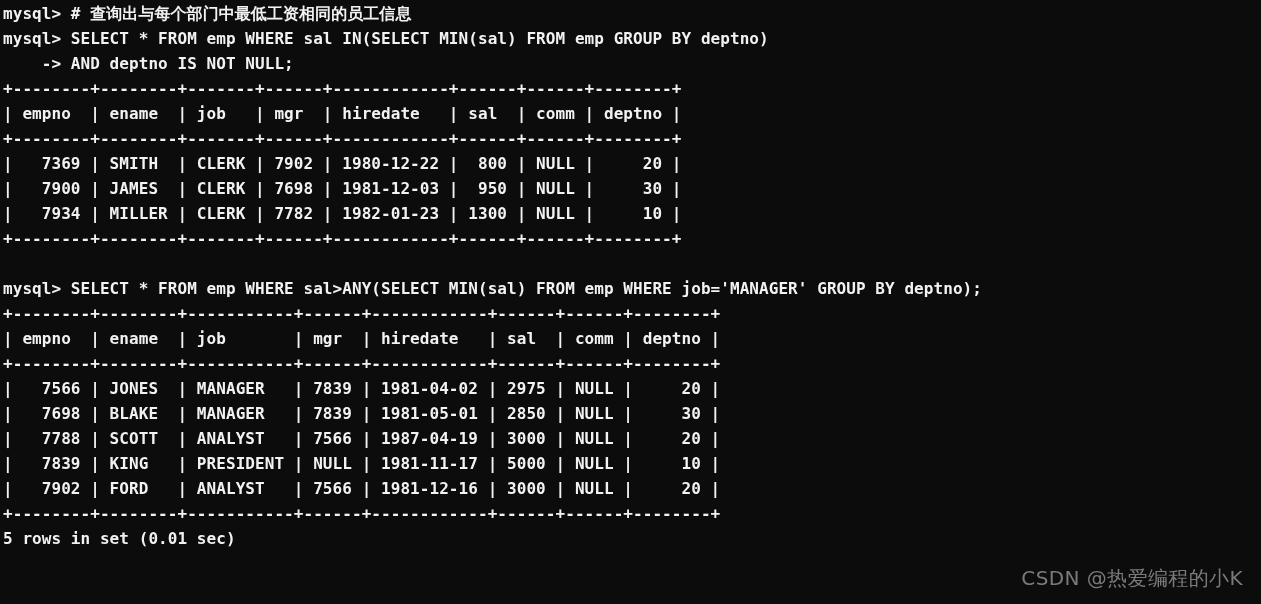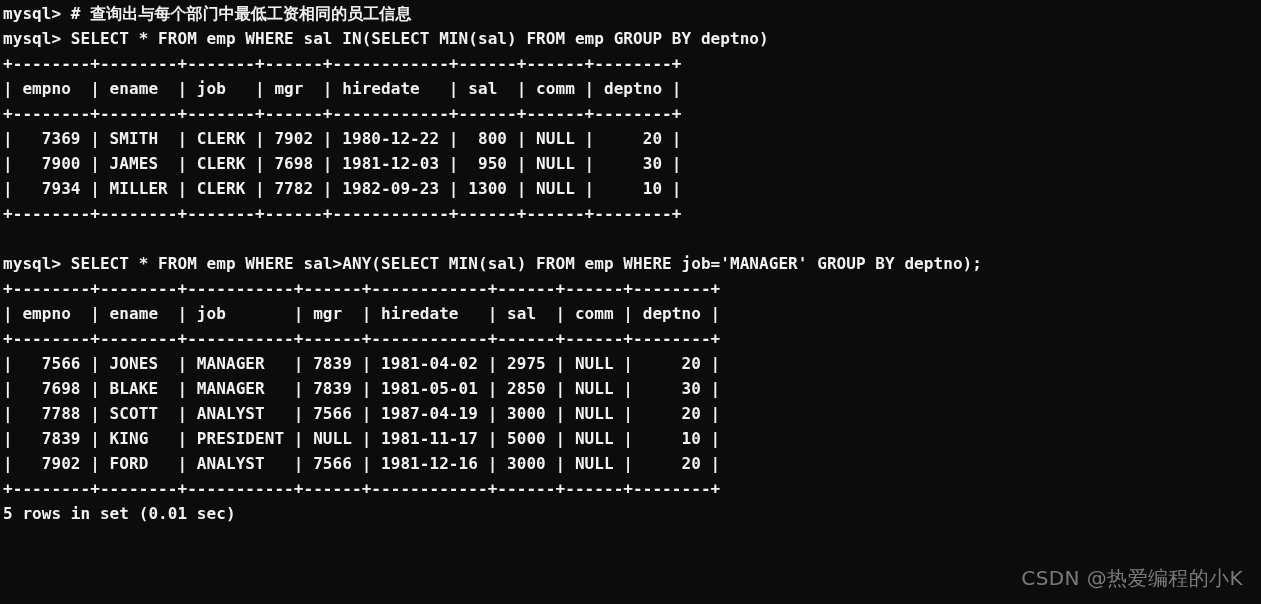--- a/index.html
+++ b/index.html
@@ -58,26 +58,27 @@
 </style>
 </head>
 <body>
 
 <div id="terminal">
 
   <div id="console-lines">
 
     <div class="line">mysql&gt; # 查询出与每个部门中最低工资相同的员工信息</div>
     <div class="line">mysql&gt; SELECT * FROM emp WHERE sal IN(SELECT MIN(sal) FROM emp GROUP BY deptno)</div>
+    <div class="line">    -&gt; AND deptno IS NOT NULL;</div>
     <div class="line">+--------+--------+-------+------+------------+------+------+--------+</div>
     <div class="line">| empno  | ename  | job   | mgr  | hiredate   | sal  | comm | deptno |</div>
     <div class="line">+--------+--------+-------+------+------------+------+------+--------+</div>
     <div class="line">|   7369 | SMITH  | CLERK | 7902 | 1980-12-22 |  800 | NULL |     20 |</div>
     <div class="line">|   7900 | JAMES  | CLERK | 7698 | 1981-12-03 |  950 | NULL |     30 |</div>
-    <div class="line">|   7934 | MILLER | CLERK | 7782 | 1982-09-23 | 1300 | NULL |     10 |</div>
+    <div class="line">|   7934 | MILLER | CLERK | 7782 | 1982-01-23 | 1300 | NULL |     10 |</div>
     <div class="line">+--------+--------+-------+------+------------+------+------+--------+</div>
 
     <div class="line blank"> </div>
 
     <div class="line">mysql&gt; SELECT * FROM emp WHERE sal&gt;ANY(SELECT MIN(sal) FROM emp WHERE job='MANAGER' GROUP BY deptno);</div>
     <div class="line">+--------+--------+-----------+------+------------+------+------+--------+</div>
     <div class="line">| empno  | ename  | job       | mgr  | hiredate   | sal  | comm | deptno |</div>
     <div class="line">+--------+--------+-----------+------+------------+------+------+--------+</div>
     <div class="line">|   7566 | JONES  | MANAGER   | 7839 | 1981-04-02 | 2975 | NULL |     20 |</div>
     <div class="line">|   7698 | BLAKE  | MANAGER   | 7839 | 1981-05-01 | 2850 | NULL |     30 |</div>

